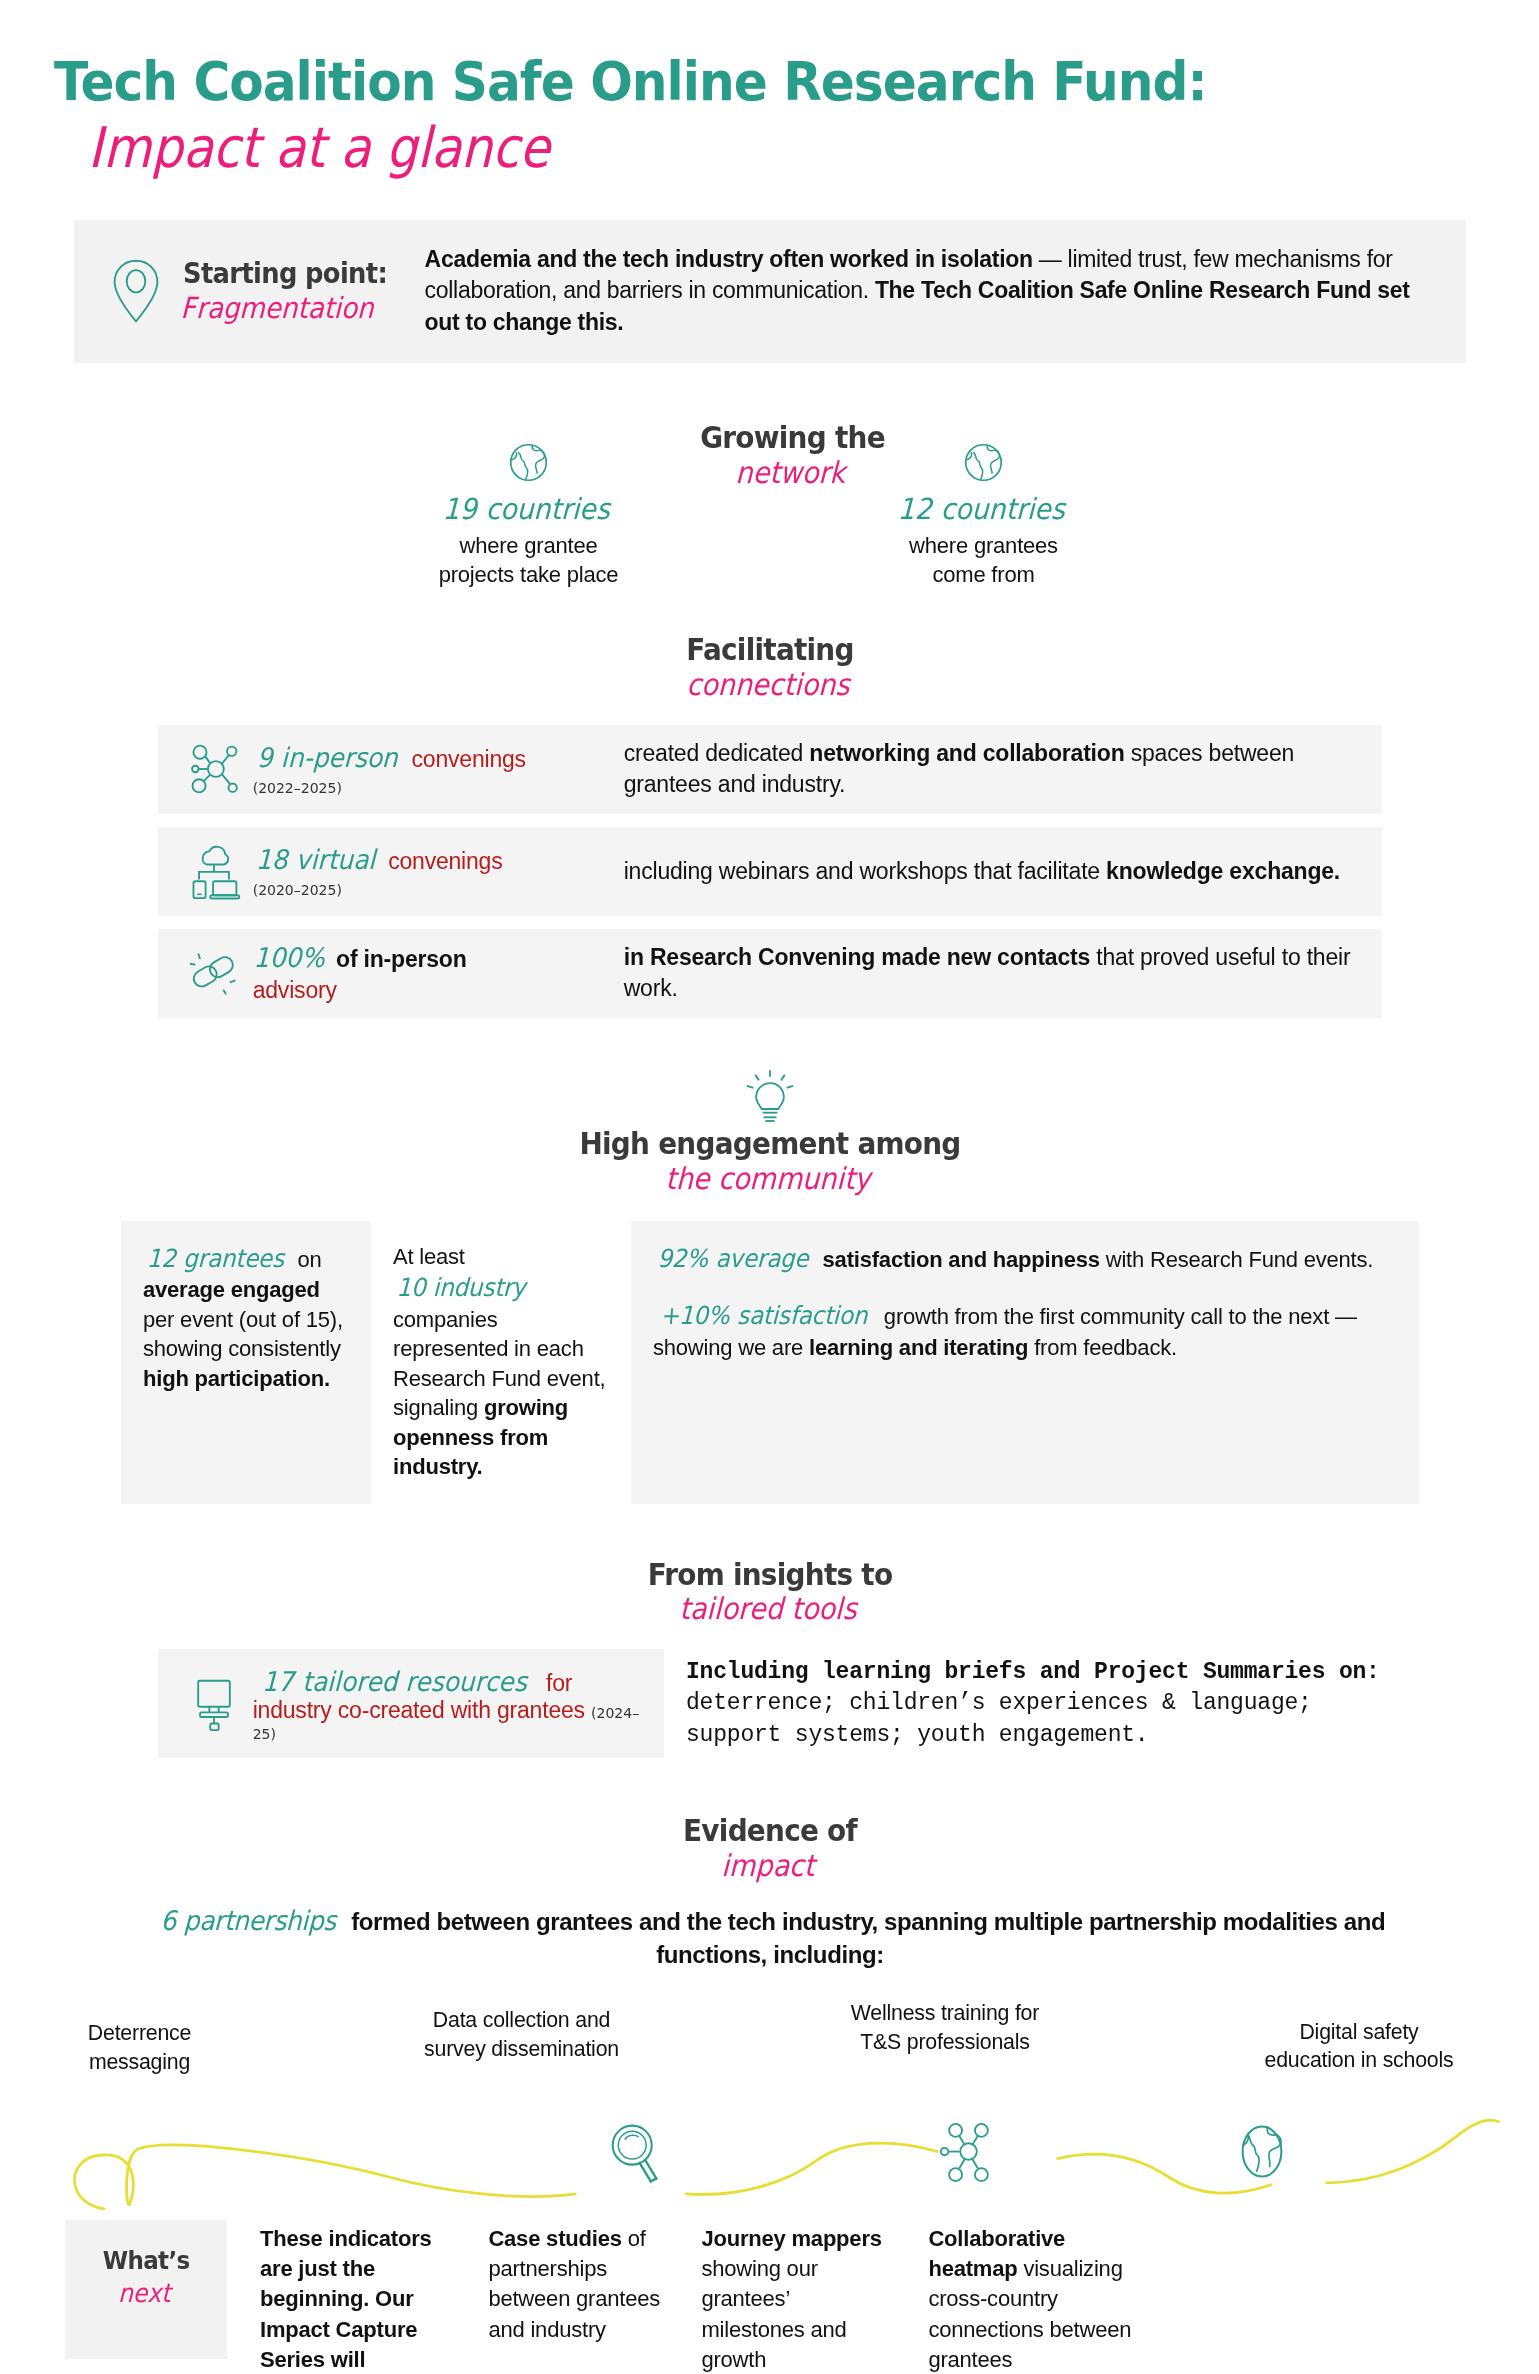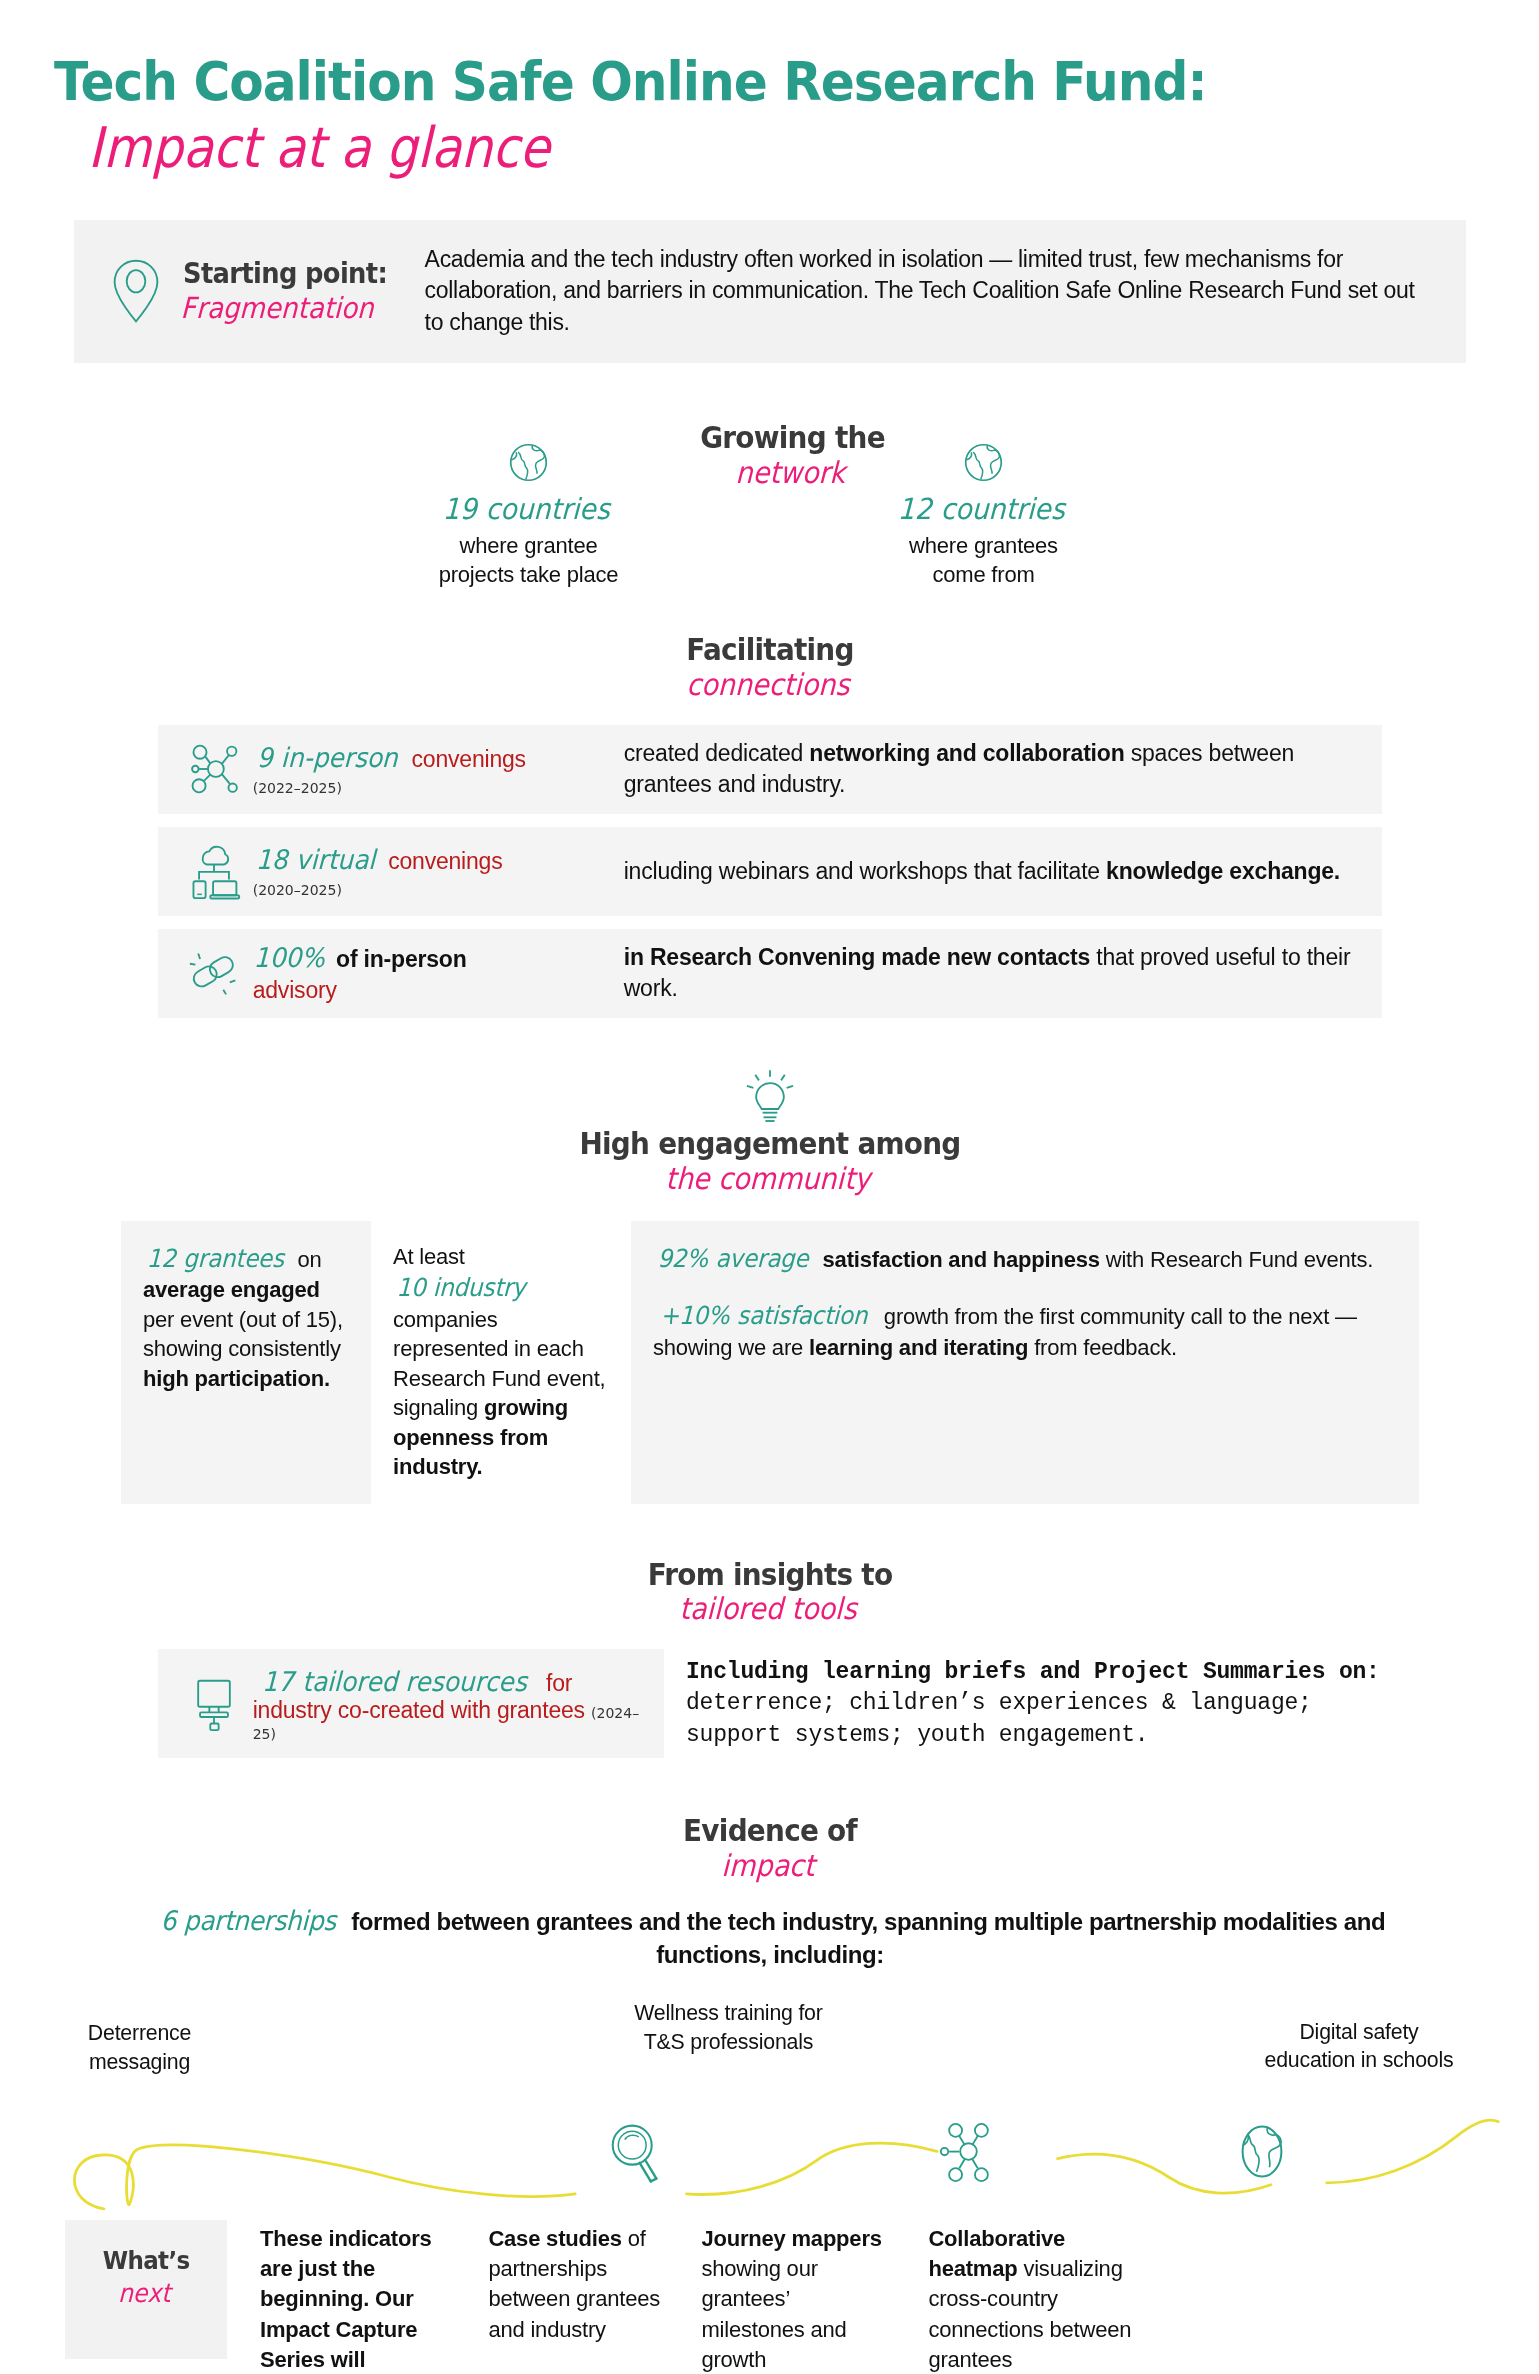--- a/index.html
+++ b/index.html
@@ -74,21 +74,21 @@
     transform-origin: left center;
     display: block;
   }
   .sp-body {
     flex: 1;
     font-size: 23px;
     line-height: 1.38;
     color: #111;
     letter-spacing: -0.3px;
   }
-  .sp-body b { font-weight: normal; }
+  .sp-body b { font-weight: bold; }
 
   
   .sec-head { text-align: center; }
   .sec-head .l1 {
     font-family: "DejaVu Sans", sans-serif;
     font-weight: bold;
     font-size: 30px;
     color: #3a3a3a;
     letter-spacing: -0.8px;
     transform: scaleX(0.93);
@@ -549,20 +549,24 @@
 
   <div class="evid-lead">
     <span class="hl">6 partnerships</span><span> formed between grantees and the tech industry, spanning multiple partnership modalities and functions, including:</span>
   </div>
 
   <div class="modalities">
     <div class="mod m1">
       <span>Deterrence</span><br>
       <span>messaging</span>
     </div>
+    <div class="mod m2">
+      <span>Data collection and</span><br>
+      <span>survey dissemination</span>
+    </div>
     <div class="mod m3">
       <span>Wellness training for</span><br>
       <span>T&amp;S professionals</span>
     </div>
     <div class="mod m4">
       <span>Digital safety</span><br>
       <span>education in schools</span>
     </div>
   </div>
 

